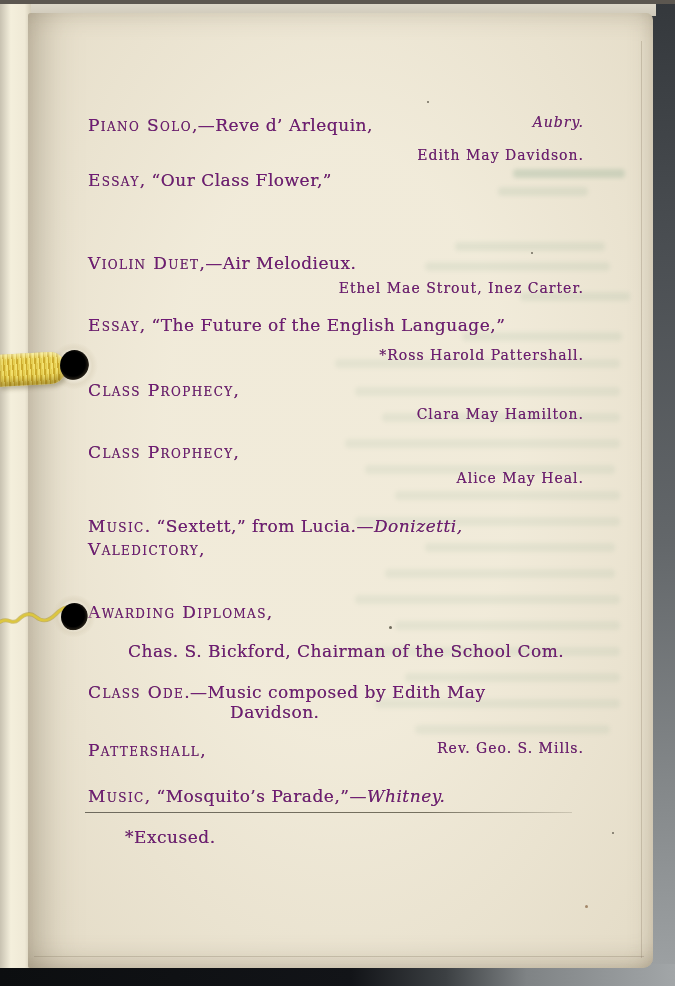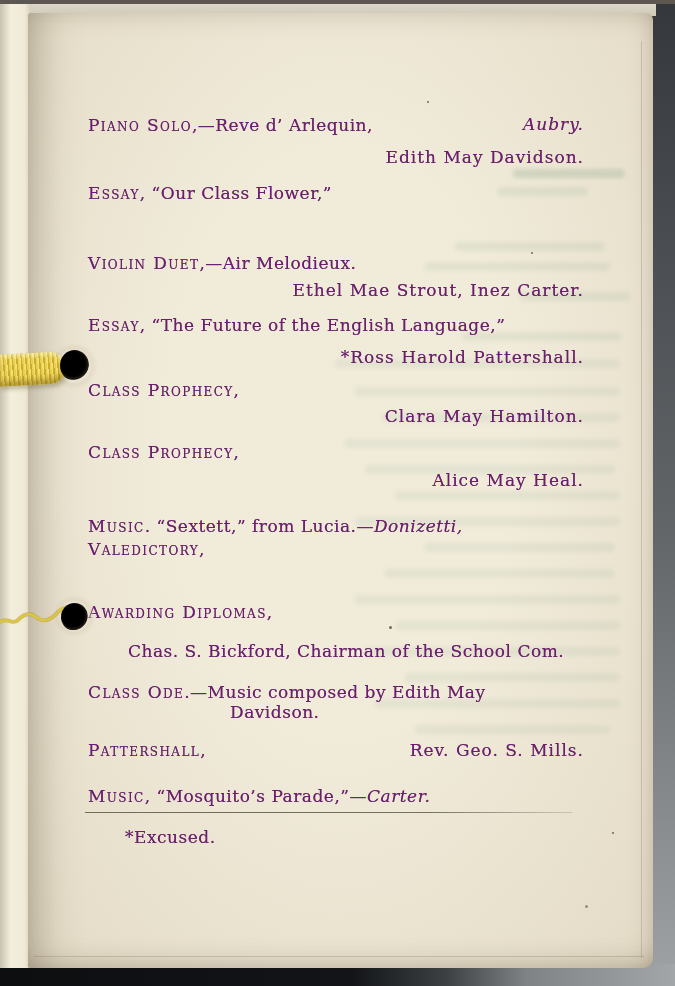--- a/index.html
+++ b/index.html
@@ -28,21 +28,21 @@
       inset 0 -22px 30px -22px rgba(110,98,76,.42),
       inset 0 22px 30px -26px rgba(135,125,100,.32);}
   .page::before{content:"";position:absolute;inset:0;border-radius:inherit;
     background:radial-gradient(ellipse at 50% 45%,rgba(255,252,240,.25) 40%,rgba(150,130,95,.10) 100%);}
   .page .crease-v{position:absolute;top:28px;bottom:10px;right:11px;width:1px;background:rgba(125,113,90,.28);}
   .page .crease-h{position:absolute;left:6px;right:9px;bottom:11px;height:1px;background:rgba(125,113,90,.28);}
   
   .content{position:absolute;inset:0;color:#701a75;}
   .line{position:absolute;left:88px;font-size:17px;letter-spacing:.5px;white-space:nowrap;
     text-shadow:0 0 .5px rgba(56,52,45,.65);}
-  .rightline{position:absolute;right:91px;font-size:17px;letter-spacing:1px;white-space:nowrap;
+  .rightline{position:absolute;right:91px;font-size:14px;letter-spacing:1px;white-space:nowrap;
     text-shadow:0 0 .5px rgba(56,52,45,.65);}
   .sc{font-variant:small-caps;letter-spacing:1.4px;}
   .it{font-style:italic;}
   .rule{position:absolute;left:85px;top:812px;width:487px;height:1px;
     background:linear-gradient(90deg,#6e6a5e 0%,#75705f 70%,rgba(117,112,95,.25) 100%);}
   
   .ghost{position:absolute;height:9px;border-radius:4px;filter:blur(2px);
     background:rgba(110,152,122,.9);}
   
   .hole-halo{position:absolute;border-radius:50%;
@@ -104,21 +104,21 @@
     <div class="speck" style="left:427px;top:101px;width:2px;height:2px"></div>
     <div class="speck" style="left:585px;top:905px;width:3px;height:3px;background:#a3876a"></div>
   </div>
 
   <div class="content">
 
     <div class="line" style="top:115px"><span class="sc">Piano Solo</span><span>,—Reve d’ Arlequin,</span></div>
     <div class="rightline it" style="top:114px">Aubry.</div>
     <div class="rightline" style="top:147px">Edith May Davidson.</div>
 
-    <div class="line" style="top:183px"><span class="sc">Essay</span><span>, “Our Class Flower,”</span></div>
+    <div class="line" style="top:170px"><span class="sc">Essay</span><span>, “Our Class Flower,”</span></div>
 
     <div class="line" style="top:253px"><span class="sc">Violin Duet</span><span>,—Air Melodieux.</span></div>
     <div class="rightline" style="top:280px">Ethel Mae Strout, Inez Carter.</div>
 
     <div class="line" style="top:315px"><span class="sc">Essay</span><span>, “The Future of the English Language,”</span></div>
     <div class="rightline" style="top:347px">*Ross Harold Pattershall.</div>
 
     <div class="line" style="top:380px"><span class="sc">Class Prophecy</span><span>,</span></div>
     <div class="rightline" style="top:406px">Clara May Hamilton.</div>
 
@@ -131,21 +131,21 @@
 
     <div class="line" style="top:602px"><span class="sc">Awarding Diplomas</span><span>,</span></div>
     <div class="line" style="left:128px;top:641px">Chas. S. Bickford, Chairman of the School Com.</div>
 
     <div class="line" style="top:682px"><span class="sc">Class Ode</span><span>.—Music composed by Edith May</span></div>
     <div class="line" style="left:230px;top:702px">Davidson.</div>
 
     <div class="line" style="top:740px"><span class="sc">Pattershall</span><span>,</span></div>
     <div class="rightline" style="top:740px">Rev. Geo. S. Mills.</div>
 
-    <div class="line" style="top:786px"><span class="sc">Music</span><span>, “Mosquito’s Parade,”—</span><span class="it">Carter.</span></div>
+    <div class="line" style="top:786px"><span class="sc">Music</span><span>, “Mosquito’s Parade,”—</span><span class="it">Whitney.</span></div>
 
     <div class="rule"></div>
     <div class="line" style="left:125px;top:827px">*Excused.</div>
   </div>
 
   <div class="hole-halo" style="left:50px;top:343px;width:48px;height:46px"></div>
   <div class="ribbon"></div>
   <div class="hole" style="left:60px;top:350px;width:29px;height:31px"></div>
 
   <div class="hole-halo" style="left:52px;top:595px;width:44px;height:42px"></div>

